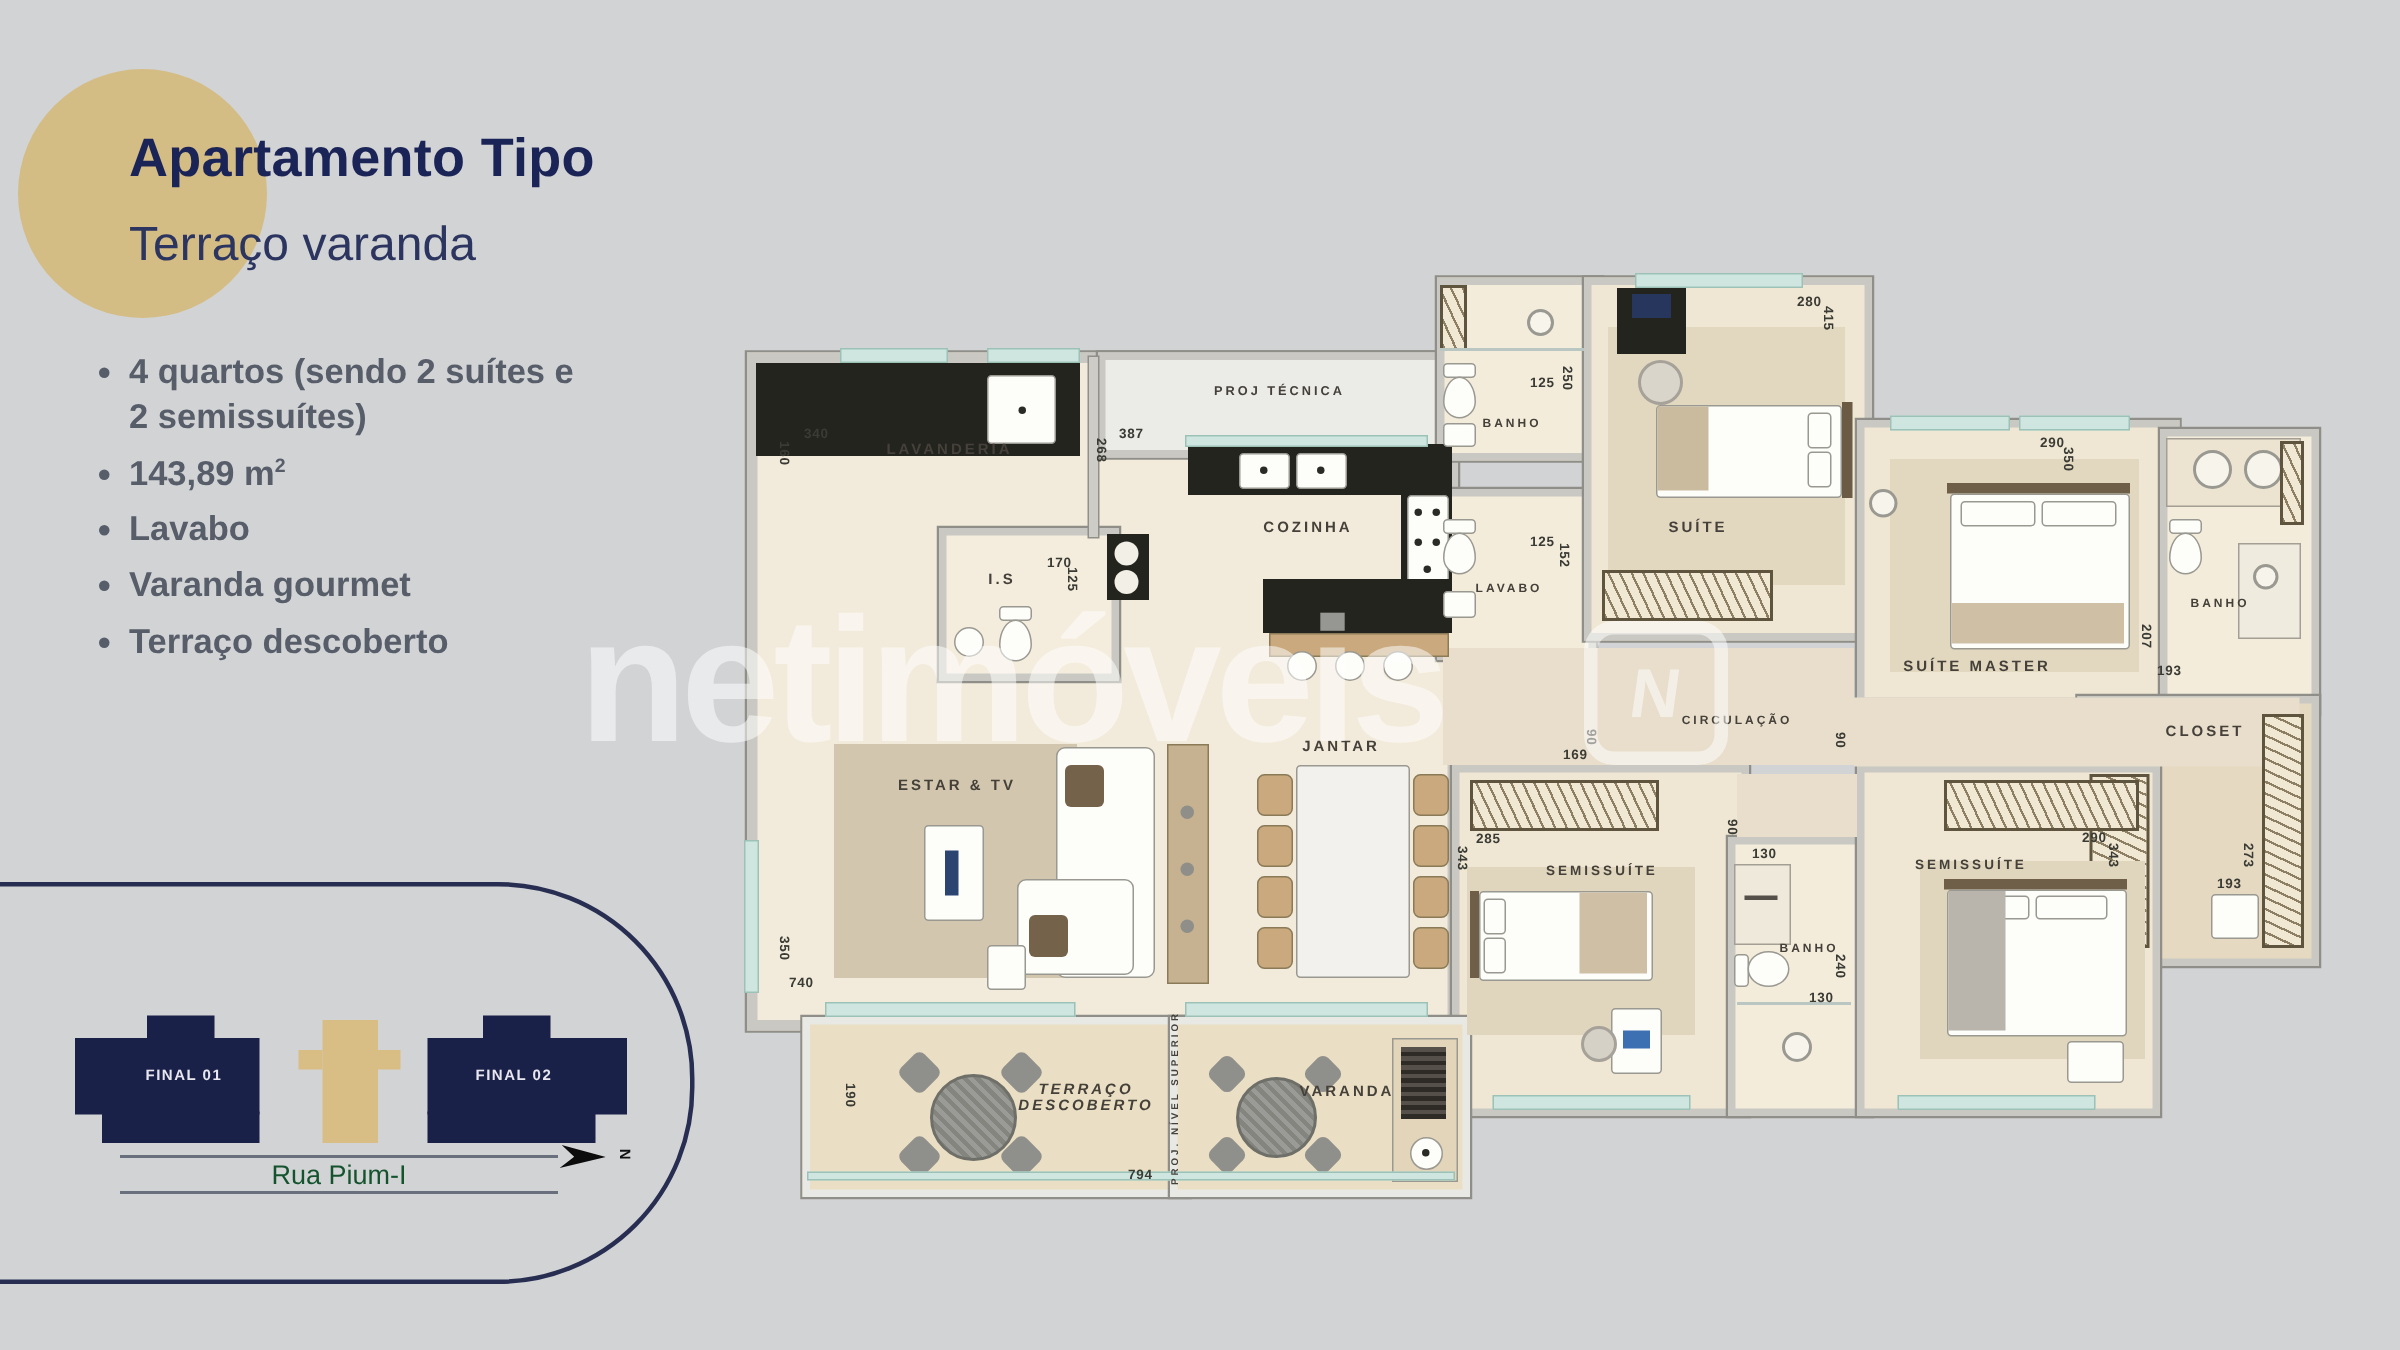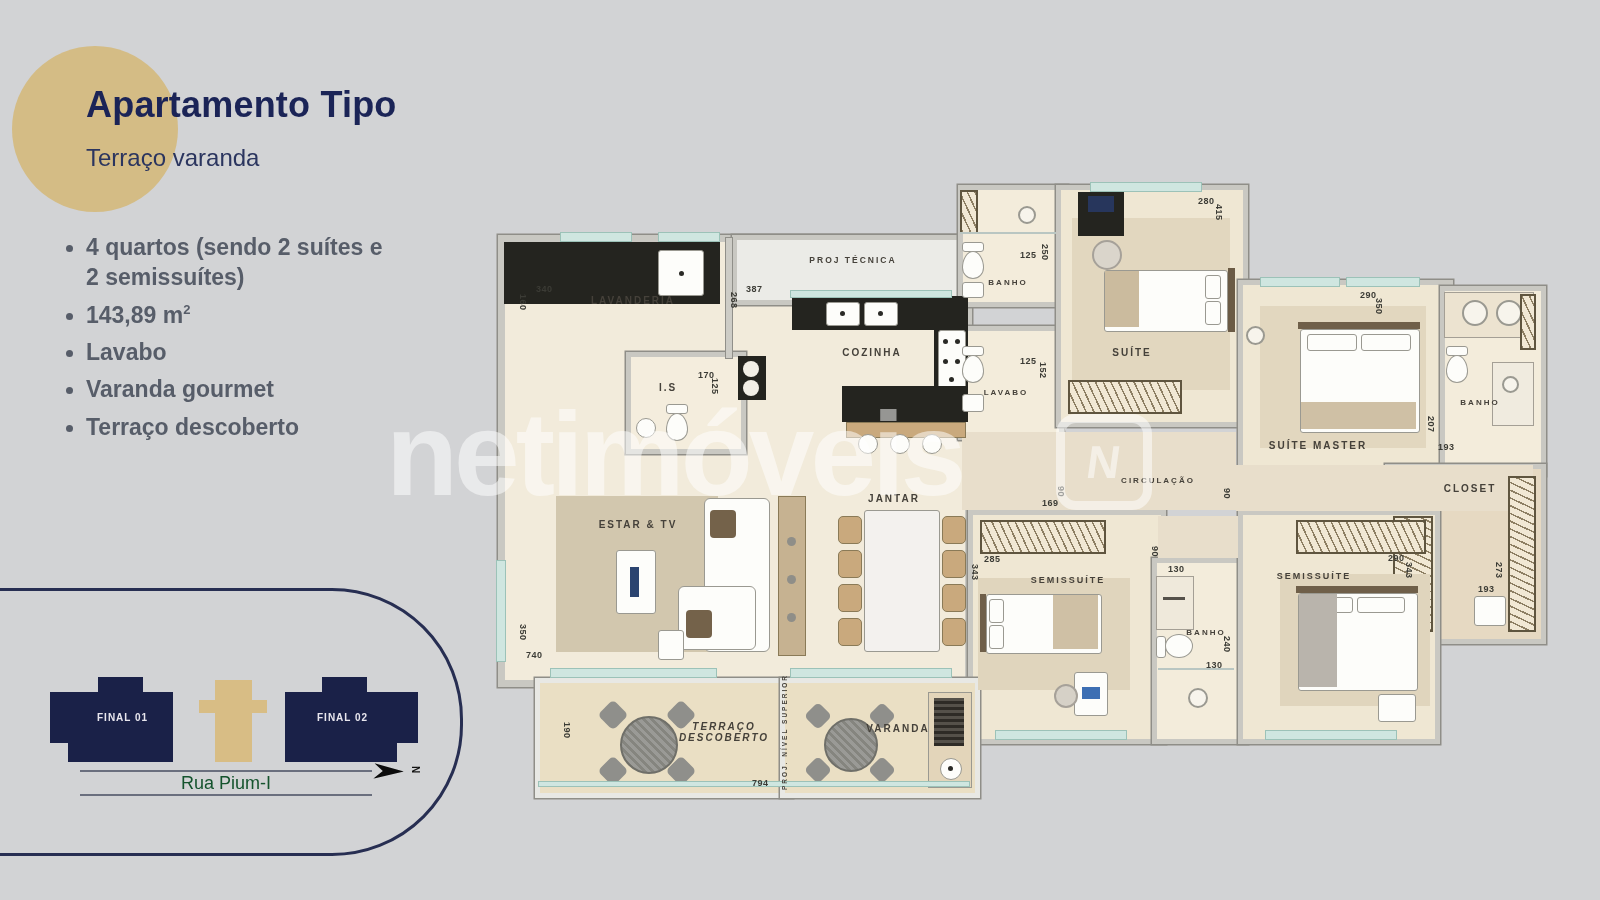--- a/index.html
+++ b/index.html
@@ -2,21 +2,21 @@
 <html><head>
 <meta charset="utf-8">
 <style>
   html,body{margin:0;padding:0;}
   body{width:1600px;height:900px;overflow:hidden;background:#d2d3d5;font-family:"Liberation Sans",sans-serif;position:relative;}
   .abs{position:absolute;}
 
   
   .gold-circle{left:12px;top:46px;width:166px;height:166px;border-radius:50%;background:#d4bc85;}
   .title{left:86px;top:84px;font-size:36px;font-weight:800;color:#1b2457;letter-spacing:.2px;}
-  .subtitle{left:86px;top:144px;font-size:24px;font-weight:400;color:#2b355f;}
+  .subtitle{left:86px;top:144px;font-size:32px;font-weight:400;color:#2b355f;}
   #features-list{left:62px;top:232px;width:336px;margin:0;padding:0;list-style:none;position:absolute;font-weight:bold;}
   #features-list li{position:relative;padding-left:24px;font-size:23px;line-height:1.32;color:#575d69;margin-bottom:7px;}
   #features-list li::before{content:"";position:absolute;left:4px;top:13px;width:7px;height:7px;border-radius:50%;background:#575d69;}
   #features-list sup{font-size:13px;}
 
   
   .oval{left:-165px;top:588px;width:622px;height:262px;border:3px solid #272e52;border-radius:131px;background:transparent;}
   .navy{background:#1a2148;}
   .gold{background:#d8bd85;}
   .final-label{color:#e8e6ee;font-size:10px;font-weight:700;letter-spacing:1px;}

